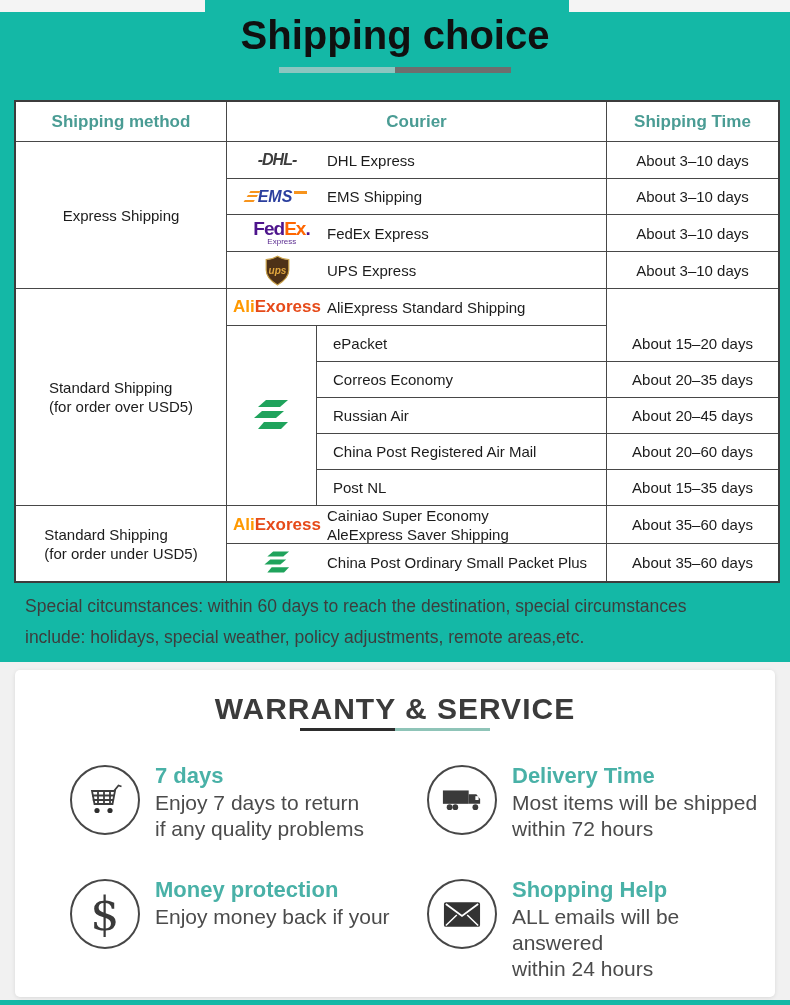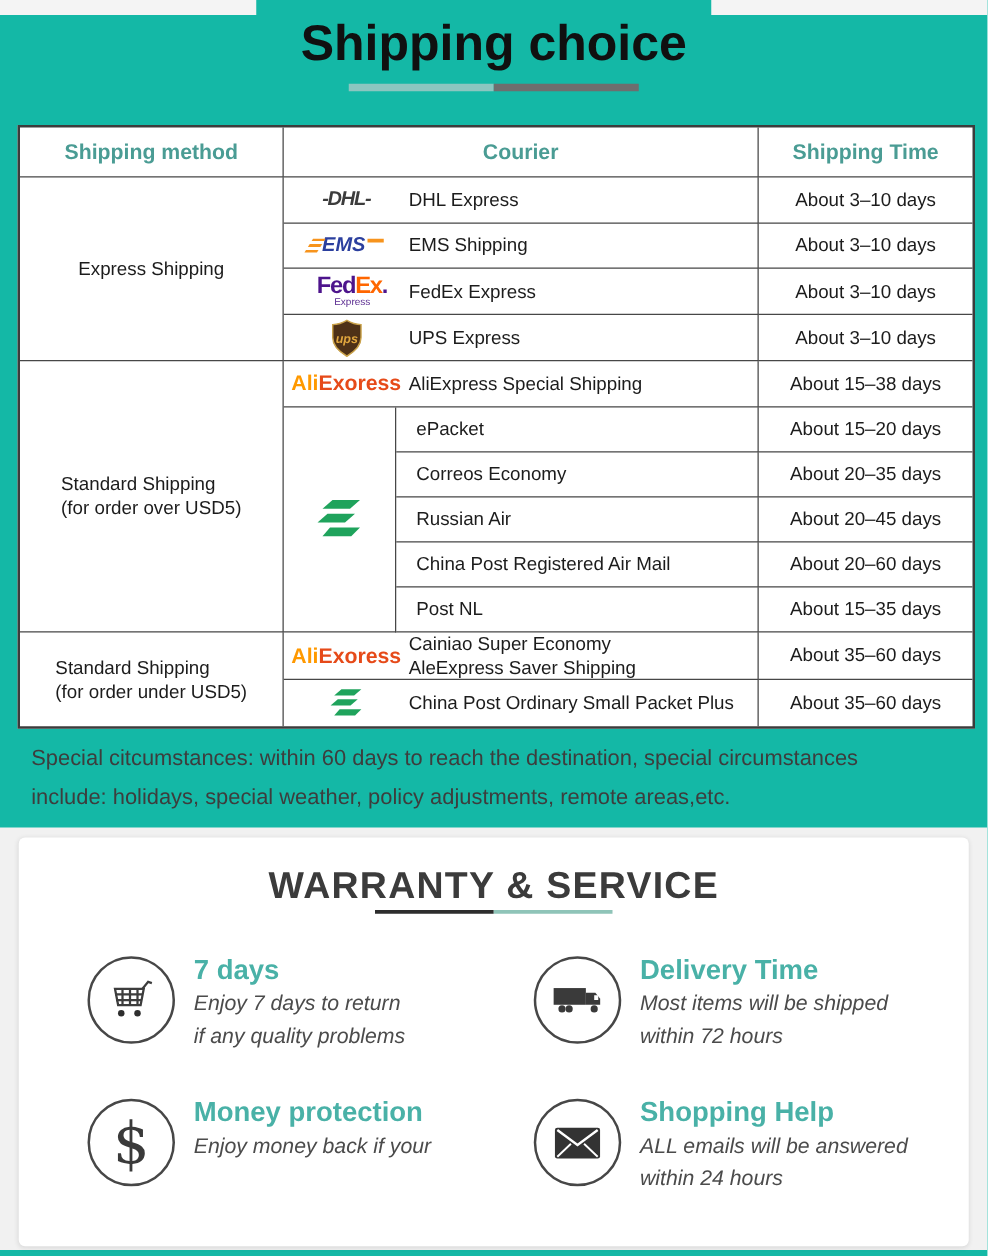--- a/index.html
+++ b/index.html
@@ -60,21 +60,21 @@
   .warranty-underline{position:absolute;top:58px;left:285px;width:190px;height:3px;display:flex;}
   .warranty-underline .half-dark{width:95px;height:3px;background:#2d2d2d;}
   .warranty-underline .half-teal{width:95px;height:3px;background:#8fc4b8;}
   .service-grid{position:absolute;left:55px;top:95px;display:grid;
     grid-template-columns:357px auto;grid-row-gap:37px;}
   .service-item{display:flex;gap:15px;align-items:flex-start;}
   .svc-circle{width:66px;height:66px;min-width:66px;border:2px solid #474747;border-radius:50%;
     background:#fff;display:flex;align-items:center;justify-content:center;}
   .svc-text{margin-top:-3px;}
   .svc-title{font-size:22px;font-weight:bold;color:#49b1a7;line-height:28px;}
-  .svc-line{font-size:17px;color:#4b4b4b;line-height:26px;font-style:italic;}
+  .svc-line{font-size:21px;color:#4b4b4b;line-height:26px;}
   .dollar-glyph{font-family:"DejaVu Serif",serif;font-size:46px;color:#3a3a3a;line-height:46px;}
 </style>
 </head>
 <body>
 
 <div id="page">
   <div class="top-strip left"></div>
   <div class="top-strip right"></div>
 
   <div class="page-title">Shipping choice</div>
@@ -136,23 +136,22 @@
       <span class="method-inner">
         <span>Standard Shipping</span>
         <span>(for order over USD5)</span>
       </span>
     </div>
 
     <div class="cell courier-cell" style="grid-area:6/2/7/4">
       <span class="logo-slot">
         <span class="ali-logo"><span class="p1">Ali</span><span class="p2">Exoress</span></span>
       </span>
-      <span class="courier-name">AliExpress Special Shipping</span>
-    </div>
-    <div class="cell time-cell nbr" style="grid-area:6/4/7/5">About 15–38 days</div>
+      <span class="courier-name">AliExpress Standard Shipping</span>
+    </div>
 
     <div class="cell" style="grid-area:7/2/12/3;justify-content:center;">
       <svg width="40" height="44" viewBox="0 0 40 44">
         <g fill="#1fa35c">
           <path d="M14 6 h22 l-8 7 h-22 z"></path>
           <path d="M10 17 h22 l-8 7 h-22 z"></path>
           <path d="M12 28 h24 l-7 7 h-23 z"></path>
         </g>
       </svg>
     </div>

